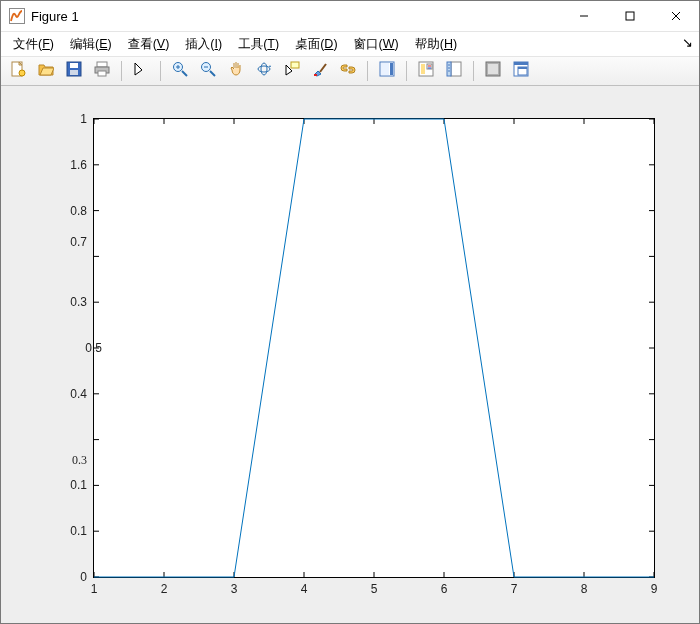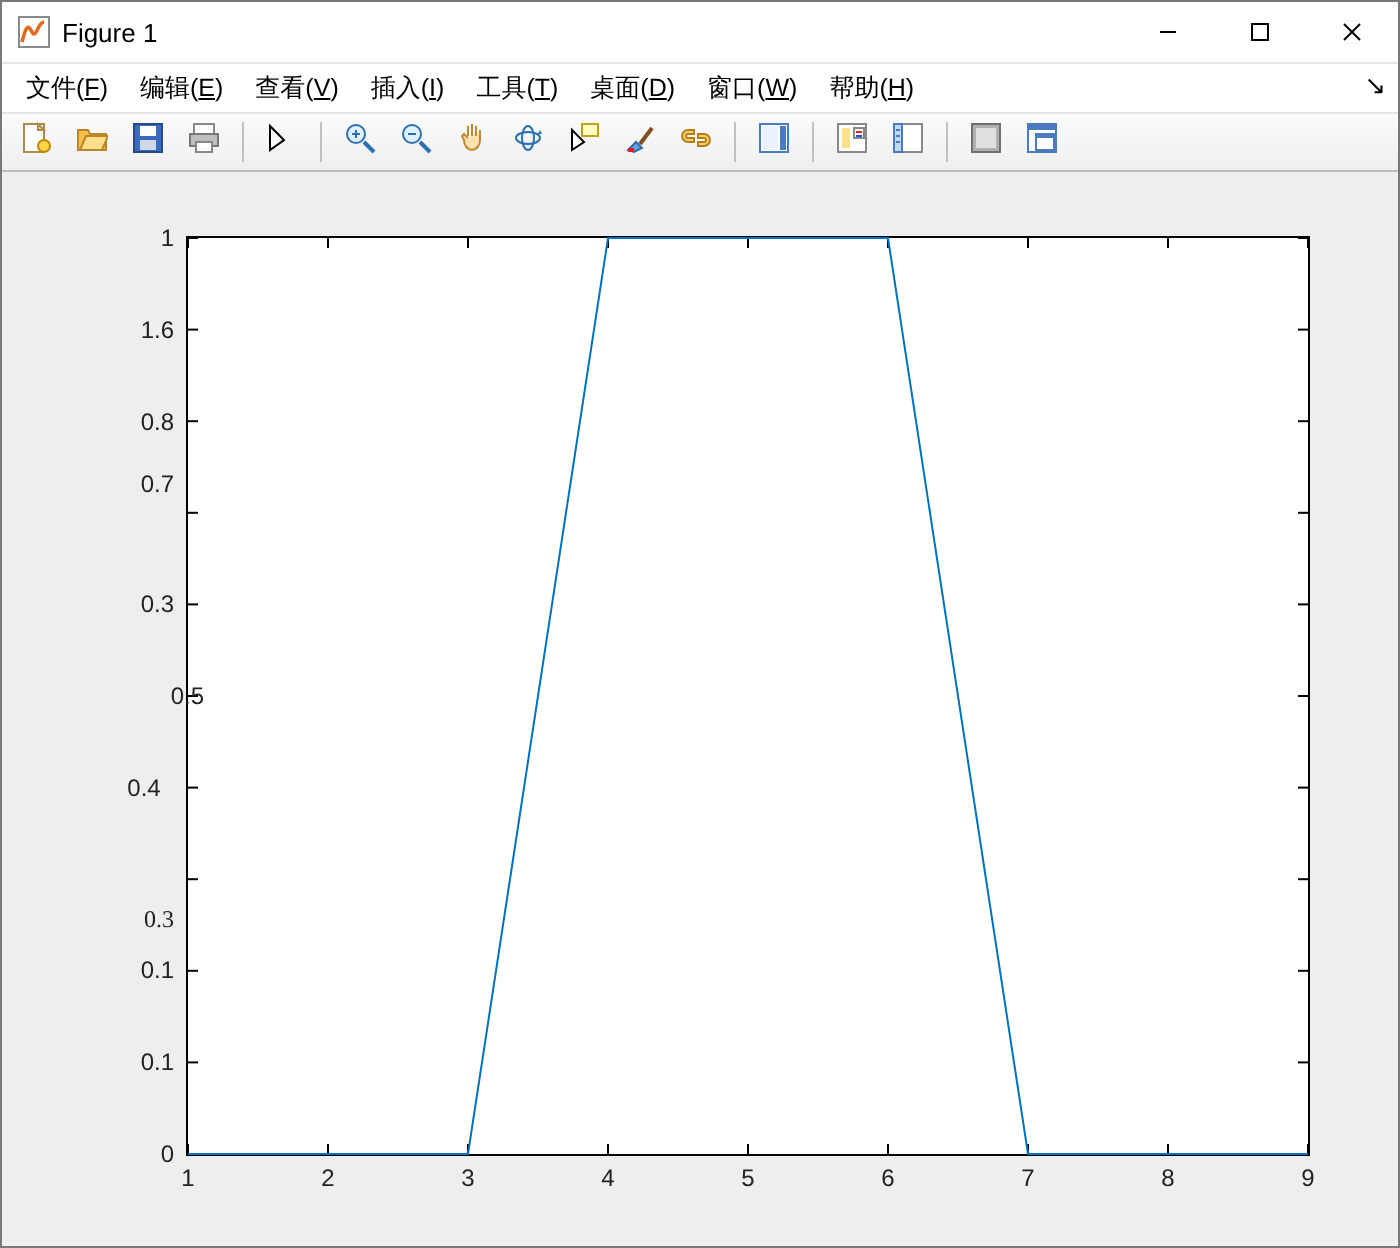--- a/index.html
+++ b/index.html
@@ -351,21 +351,21 @@
           <line x1="0" y1="0" x2="5" y2="0" stroke="#000"></line>
           <line x1="560" y1="0" x2="555" y2="0" stroke="#000"></line>
           <path d="M0 458 L70 458 L140 458 L210 0 L280 0 L350 0 L420 458 L490 458 L560 458 " fill="none" stroke="#0072BD" stroke-width="1"></path>
         </svg>
     </div>
     <div id="tick-labels">
         <div class="y-tick-label" style="left: 56px; top: 491px;">0</div>
         <div class="y-tick-label" style="left: 56px; top: 445.2px;">0.1</div>
         <div class="y-tick-label" style="left: 56px; top: 399.4px;">0.1</div>
         <div class="y-tick-label" style="left: 56px; top: 374px; font-family: Liberation Serif, serif;">0.3</div>
-        <div class="y-tick-label" style="left: 56px; top: 307.8px; text-align: center;">0.4</div>
+        <div class="y-tick-label" style="left: 56px; top: 307.8px;">0.4</div>
         <div class="y-tick-label" style="left: 71px; top: 262px;">0.5</div>
         <div class="y-tick-label" style="left: 56px; top: 216.2px;">0.3</div>
         <div class="y-tick-label" style="left: 56px; top: 156px;">0.7</div>
         <div class="y-tick-label" style="left: 56px; top: 124.6px;">0.8</div>
         <div class="y-tick-label" style="left: 56px; top: 78.8px;">1.6</div>
         <div class="y-tick-label" style="left: 56px; top: 33px;">1</div>
         <div class="x-tick-label" style="left: 93px; top: 496px;">1</div>
         <div class="x-tick-label" style="left: 163px; top: 496px;">2</div>
         <div class="x-tick-label" style="left: 233px; top: 496px;">3</div>
         <div class="x-tick-label" style="left: 303px; top: 496px;">4</div>

